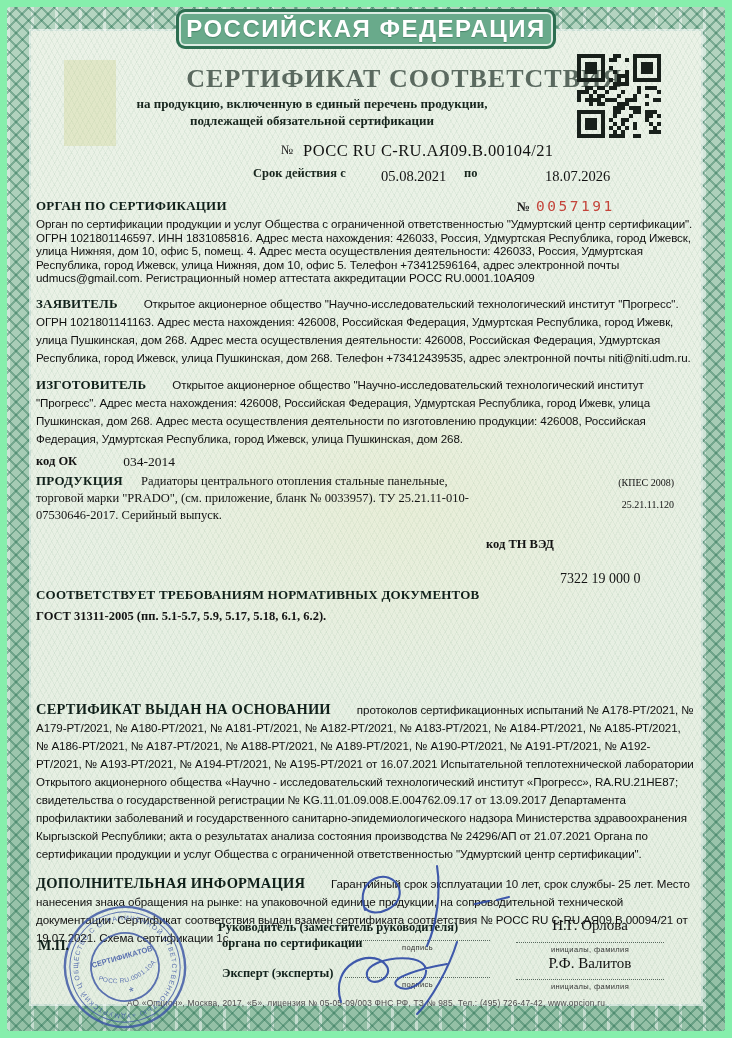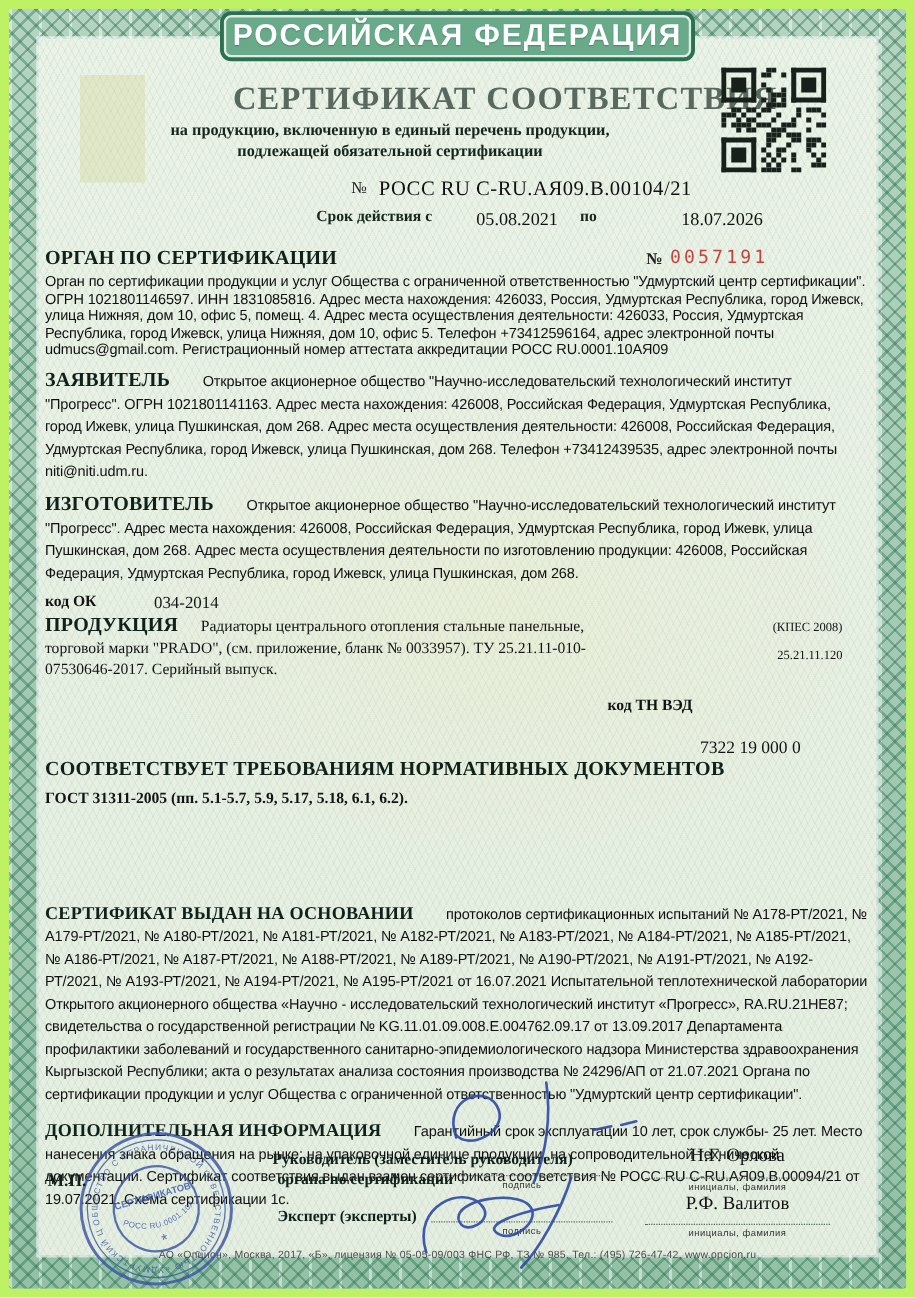--- a/index.html
+++ b/index.html
@@ -1,18 +1,18 @@
 <!DOCTYPE html>
 <html lang="ru"><head>
 <meta charset="utf-8">
 <style>
   * { margin:0; padding:0; box-sizing:border-box; }
   html,body { background:#fff; }
   .page {
-    position:relative; width:732px; height:1038px; background:#bef264;
+    position:relative; width:732px; height:1038px; background:#86efac;
     font-family:"Liberation Serif", serif; overflow:hidden;
   }
   
   .frame {
     position:absolute; inset:7px; border-radius:3px;
     background:
       repeating-linear-gradient(45deg, rgba(34,108,78,.38) 0 2px, rgba(255,255,255,0) 2px 9px),
       repeating-linear-gradient(-45deg, rgba(34,108,78,.38) 0 2px, rgba(255,255,255,0) 2px 9px),
       repeating-linear-gradient(90deg, rgba(255,255,255,.45) 0 3px, rgba(0,0,0,0) 3px 24px),
       linear-gradient(#b4d4c0,#94c0a6);
@@ -59,21 +59,21 @@
   .date-from  { top:168px; left:381px; font-size:14.5px; color:#111; }
   .po-label   { top:166px; left:464px; font-size:12.5px; font-weight:bold; color:#17251d; }
   .date-to    { top:168px; left:545px; font-size:14.5px; color:#111; }
   .blank-no-label { top:199px; left:517px; font-size:13px; font-weight:bold; color:#222; }
   .blank-no   { top:198px; left:536px; font-family:"DejaVu Sans Mono", monospace;
                 font-size:14.5px; letter-spacing:2.5px; color:#c4443a; }
   
   .flow { position:absolute; left:36px; right:36px; top:198px; color:#131313; }
   .h-sec {
     font-family:"Liberation Serif", serif; font-weight:bold;
-    font-size:16px; color:#10201a; letter-spacing:.2px;
+    font-size:13px; color:#10201a; letter-spacing:.2px;
   }
   .h-big { font-size:14.5px; }
   .body-txt {
     font-family:"Liberation Sans", sans-serif; font-size:11.6px;
     line-height:13.6px; letter-spacing:-0.1px; color:#101010; text-align:left;
   }
   .sec { margin-top:9px; }
   .inline-head .h-sec { margin-right:26px; }
   .org-head-row { display:flex; justify-content:space-between; margin-bottom:3px; }
   .codeok-row { display:flex; justify-content:flex-start; gap:46px; padding-right:22px;

